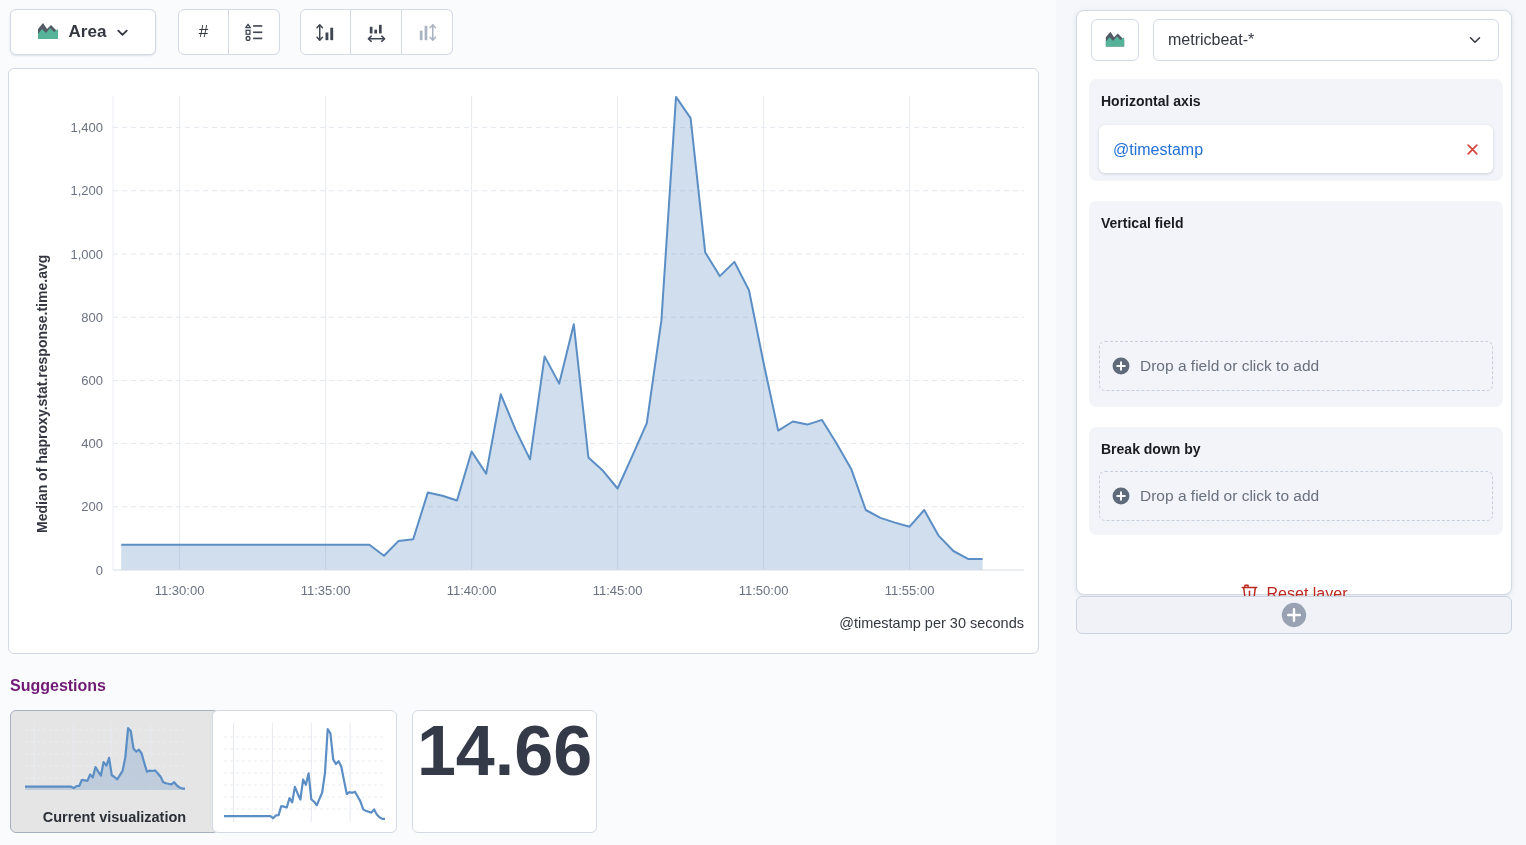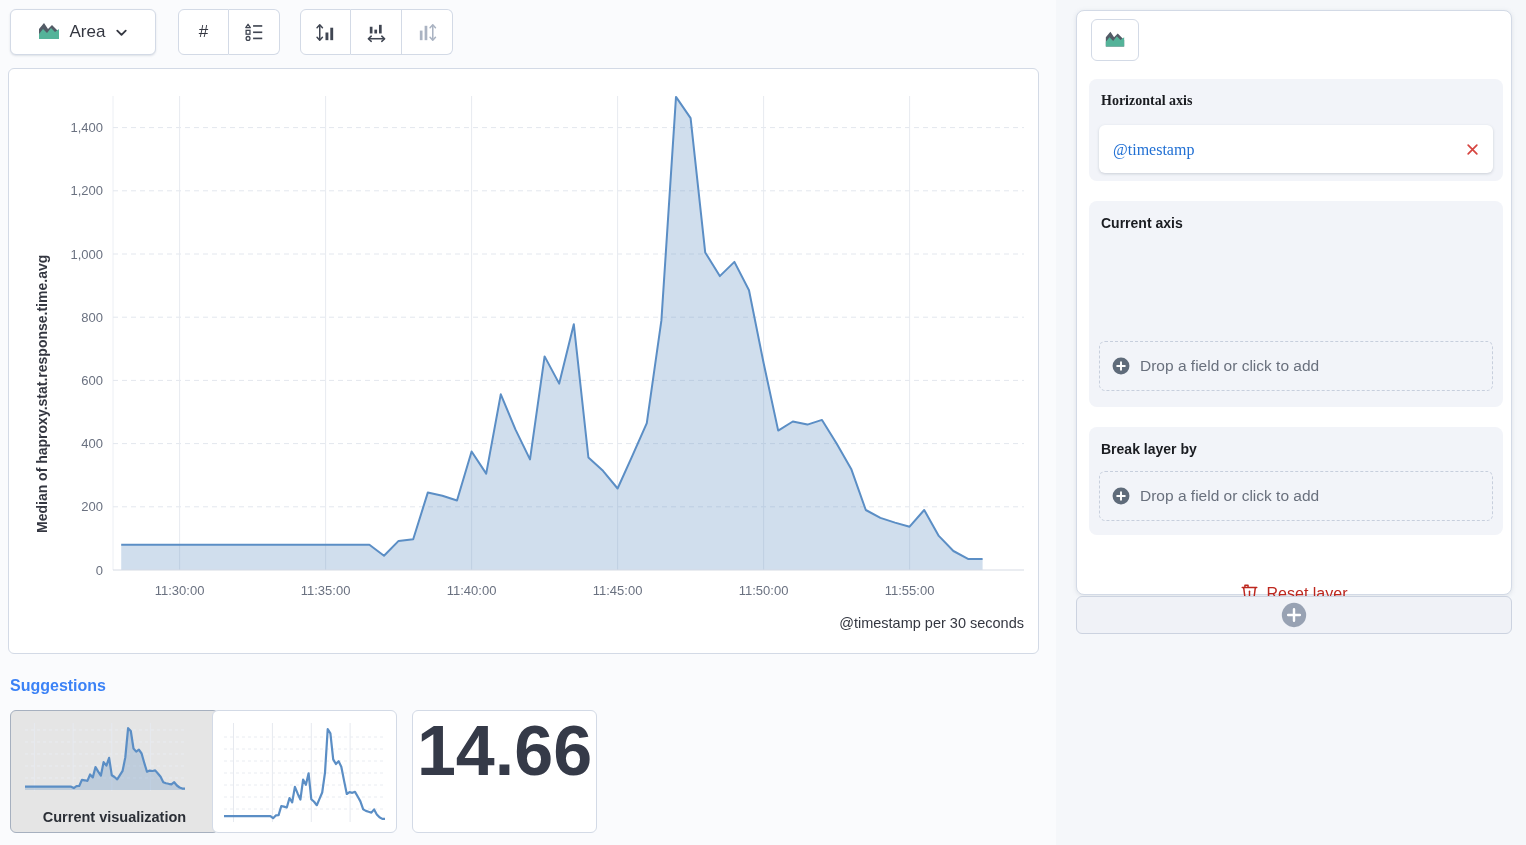--- a/index.html
+++ b/index.html
@@ -1,34 +1,34 @@
 <!DOCTYPE html>
 <html><head>
 <meta charset="utf-8">
 <style>
   html,body{margin:0;padding:0;background:#fafbfd;font-family:"Liberation Sans","DejaVu Sans",sans-serif;}
   #app{position:relative;width:1526px;height:845px;overflow:hidden;background:#fafbfd;color:#343741;}
   .btn{box-sizing:border-box;background:#fff;border:1px solid #d3dae6;border-radius:6px;display:flex;align-items:center;justify-content:center;cursor:pointer;}
   .shadow{box-shadow:0 1px 2px rgba(152,162,179,0.3);}
   
-  #chart-switch{position:absolute;left:10px;top:9px;width:146px;height:46px;gap:9px;font-size:17px;font-weight:400;}
+  #chart-switch{position:absolute;left:10px;top:9px;width:146px;height:46px;gap:9px;font-size:17px;font-weight:700;}
   .btn-group{position:absolute;top:9px;height:46px;display:flex;}
   .btn-group .gbtn{box-sizing:border-box;width:51px;height:46px;background:#fff;border:1px solid #d3dae6;border-left-width:0;display:flex;align-items:center;justify-content:center;cursor:pointer;font-size:17px;color:#343741;}
   .btn-group .gbtn:first-child{border-left-width:1px;border-radius:6px 0 0 6px;}
   .btn-group .gbtn:last-child{border-radius:0 6px 6px 0;}
   #group-a{left:178px;}
   #group-b{left:300px;}
   
   #chart-card{position:absolute;left:8px;top:68px;width:1029px;height:584px;background:#fff;border:1px solid #d3dae6;border-radius:6px;}
   #main-chart{position:absolute;left:0;top:0;}
   .tick{font-size:13px;fill:#6a7180;}
   #y-title{position:absolute;left:22px;top:88px;height:474px;width:22px;writing-mode:vertical-rl;transform:rotate(180deg);display:flex;align-items:center;justify-content:center;font-size:14px;font-weight:700;color:#343741;}
   #x-title{position:absolute;left:104px;top:546px;width:911px;text-align:right;font-size:14.5px;font-weight:400;color:#343741;}
   
-  #suggestions-heading{position:absolute;left:10px;top:677px;font-size:16px;font-weight:700;color:#3b82f6;}
+  #suggestions-heading{position:absolute;left:10px;top:677px;font-size:16px;font-weight:700;color:#701a75;}
   .sugg-card{position:absolute;top:710px;height:123px;box-sizing:border-box;background:#fff;border:1px solid #d3dae6;border-radius:6px;cursor:pointer;}
   #sugg-current{left:10px;width:209px;background:#e5e5e5;border-color:#a6b0bf;}
   #sugg-line{left:212px;width:185px;}
   #sugg-metric{left:412px;width:185px;overflow:hidden;display:flex;align-items:flex-start;justify-content:center;}
   #sugg-current svg{position:absolute;left:10px;top:8px;}
   #sugg-line svg{position:absolute;left:7px;top:8px;}
   #current-label{position:absolute;left:0;bottom:7px;width:100%;text-align:center;font-size:14.5px;font-weight:700;color:#2b2f36;}
   #metric-value{font-size:70px;font-weight:700;color:#353a48;letter-spacing:0;white-space:nowrap;}
   
   #layer-column{position:absolute;left:1056px;top:0;width:470px;height:845px;background:#f5f7fa;}
@@ -192,46 +192,52 @@
   <div id="layer-column">
     <div id="layer-card">
 
       <div id="layer-chart-btn" class="btn">
         <svg width="22" height="22" viewBox="0 0 24 24">
           <path d="M2 19 L2 9 L7 3 L11 9 L15 5 L22 12 L22 19 Z" fill="#535b66"></path>
           <path d="M2 19 L2 14 L6 9 L10 13 L14 8 L18 12 L22 9 L22 19 Z" fill="#54b399"></path>
         </svg>
       </div>
 
-
-      <div class="section" style="top:68px;height:102px;font-family:Liberation Serif, serif;">
+      <div id="index-select">
+        <span class="grow">metricbeat-*</span>
+        <svg width="18" height="18" viewBox="0 0 24 24">
+          <path d="M6 9 L12 15 L18 9" fill="none" stroke="#343741" stroke-width="2" stroke-linecap="round" stroke-linejoin="round"></path>
+        </svg>
+      </div>
+
+      <div class="section" style="top:68px;height:102px;">
         <div class="section-title">Horizontal axis</div>
         <div class="pill" style="top:46px;width:394px;height:48px;">
           <span class="field-text">@timestamp</span>
           <span class="x-btn">
             <svg width="13" height="13" viewBox="0 0 12 12">
               <path d="M2 2 L10 10 M10 2 L2 10" stroke="#d64540" stroke-width="1.6" stroke-linecap="round"></path>
             </svg>
           </span>
         </div>
       </div>
 
       <div class="section" style="top:190px;height:206px;">
-        <div class="section-title">Current axis</div>
+        <div class="section-title">Vertical field</div>
         <div class="dropzone" style="top:140px;width:394px;height:50px;">
           <svg width="18" height="18" viewBox="0 0 16 16">
             <circle cx="8" cy="8" r="7.5" fill="#5f6b7a"></circle>
             <path d="M8 4.6 L8 11.4 M4.6 8 L11.4 8" stroke="#ffffff" stroke-width="1.7" stroke-linecap="round"></path>
           </svg>
           <span class="drop-text">Drop a field or click to add</span>
         </div>
       </div>
 
       <div class="section" style="top:416px;height:108px;">
-        <div class="section-title">Break layer by</div>
+        <div class="section-title">Break down by</div>
         <div class="dropzone" style="top:44px;width:394px;height:50px;">
           <svg width="18" height="18" viewBox="0 0 16 16">
             <circle cx="8" cy="8" r="7.5" fill="#5f6b7a"></circle>
             <path d="M8 4.6 L8 11.4 M4.6 8 L11.4 8" stroke="#ffffff" stroke-width="1.7" stroke-linecap="round"></path>
           </svg>
           <span class="drop-text">Drop a field or click to add</span>
         </div>
       </div>
 
       <button id="reset-layer">

